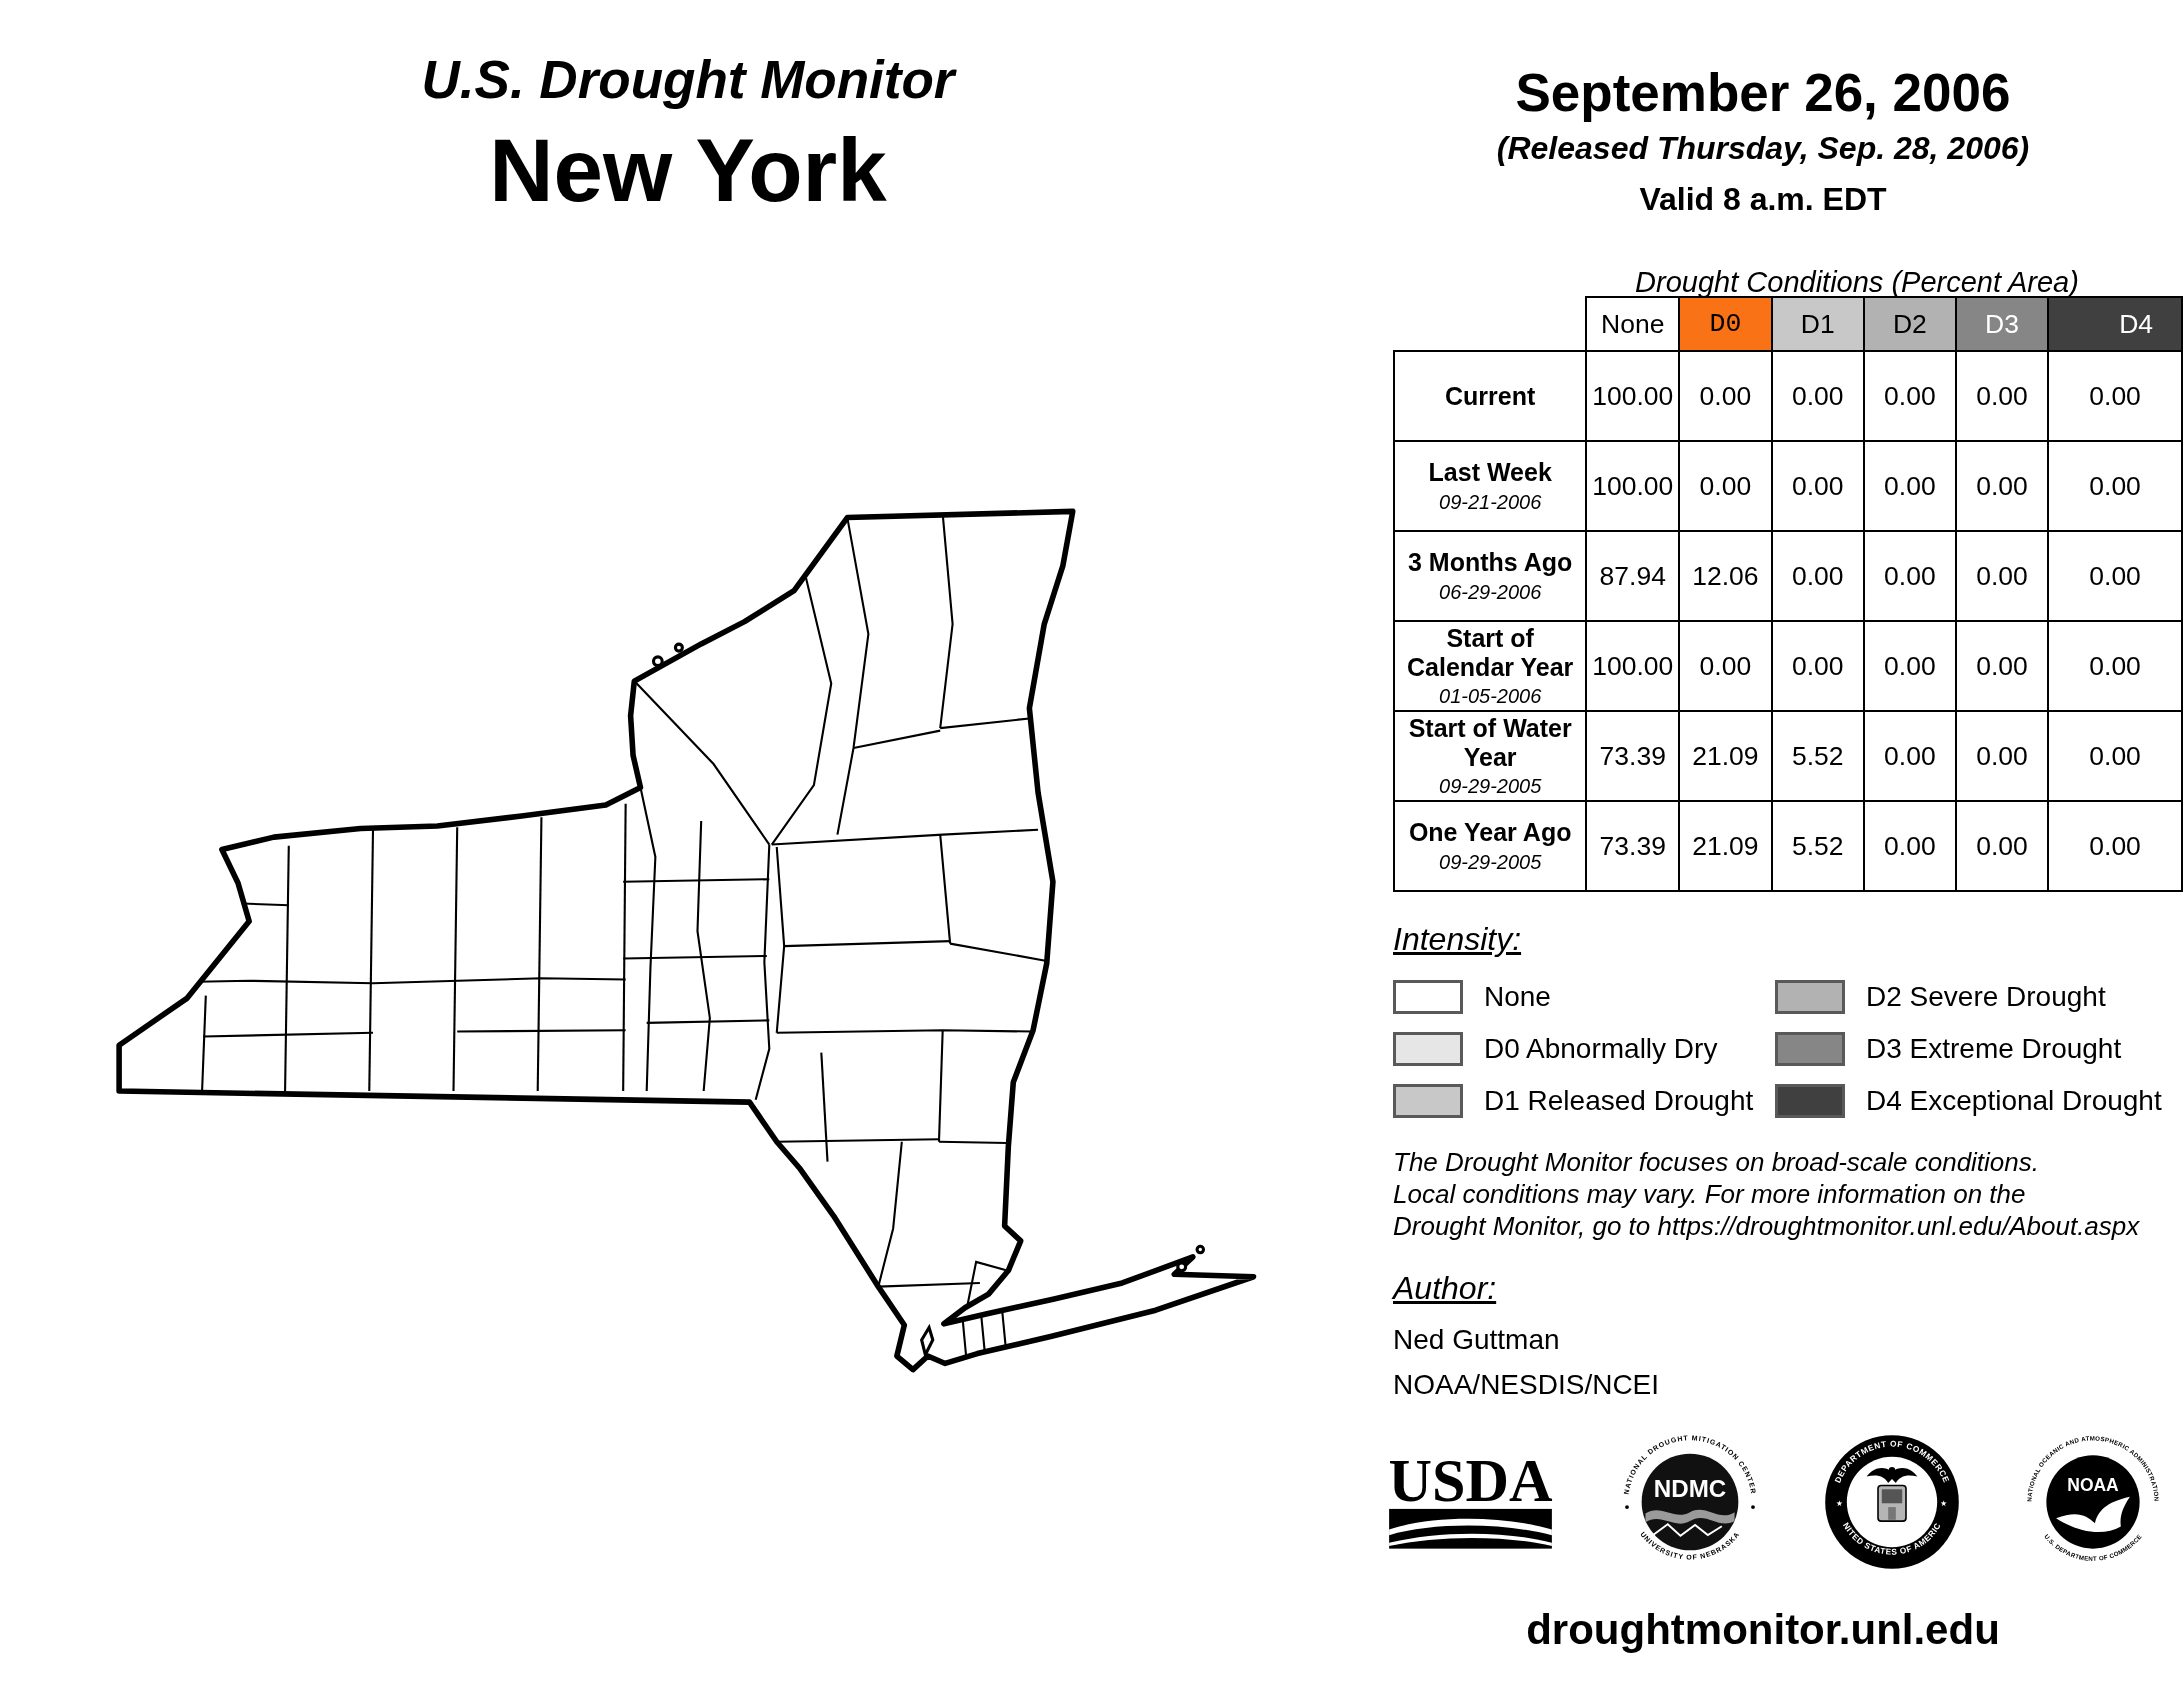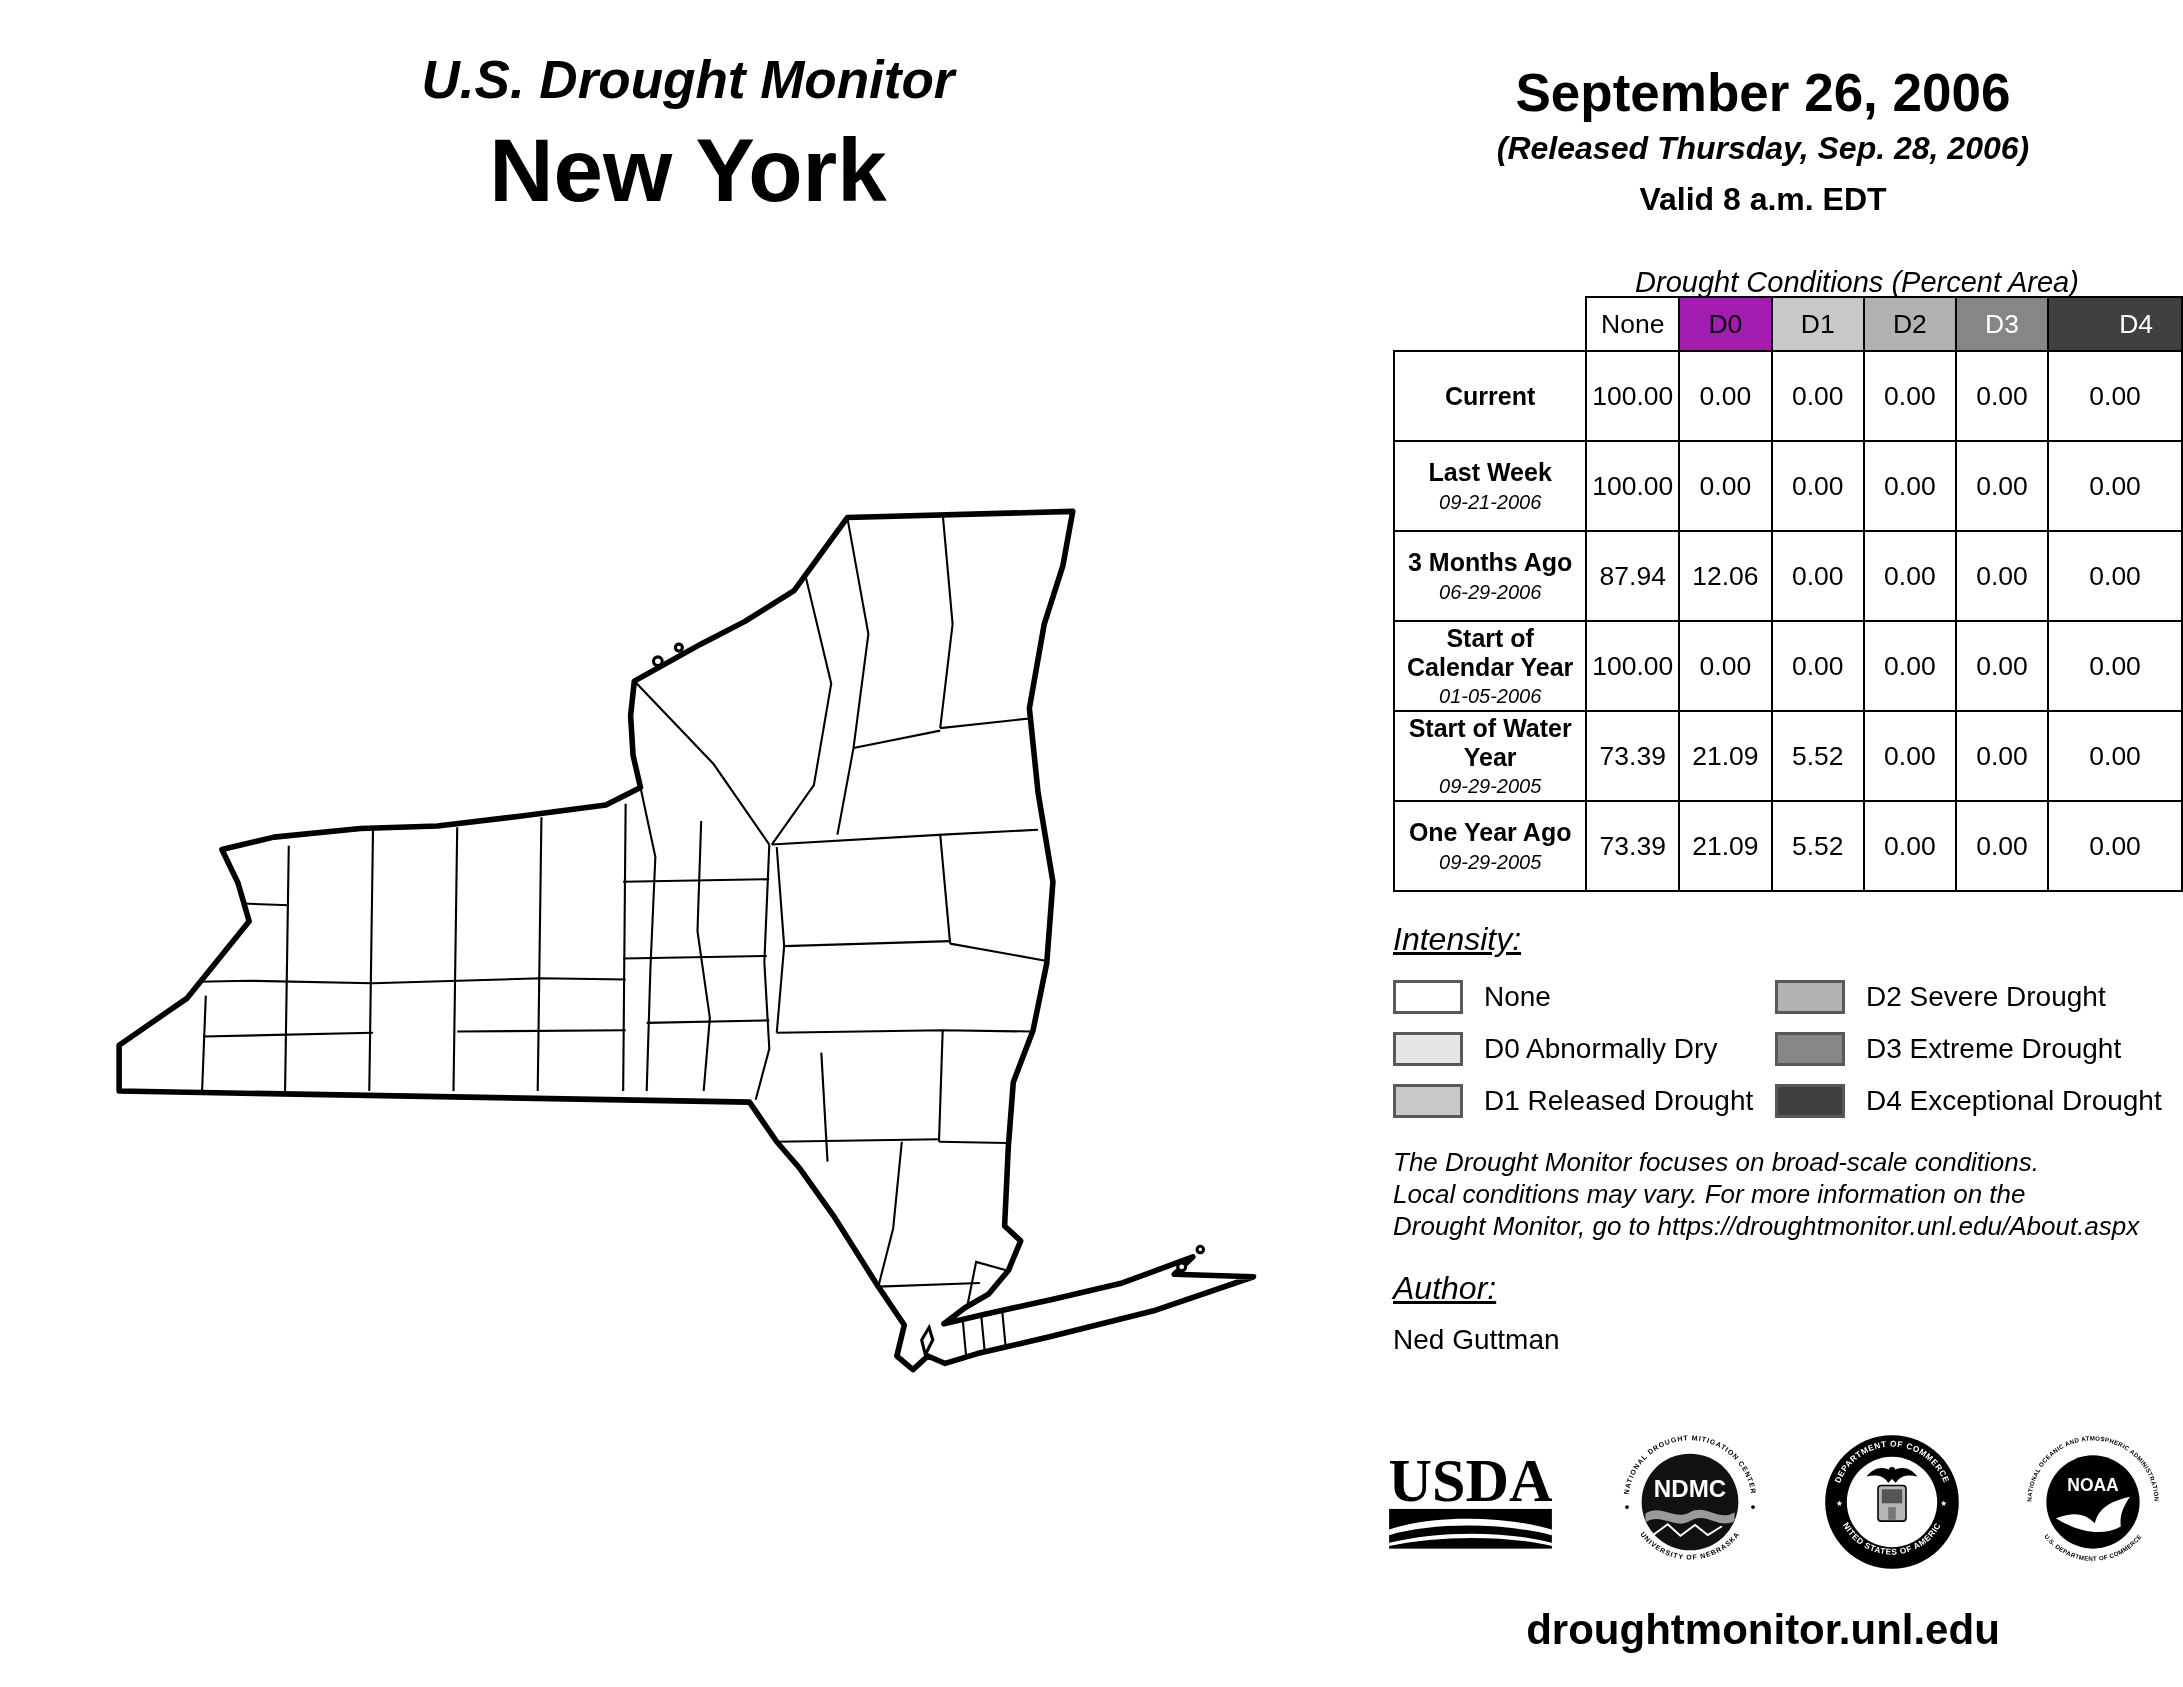--- a/index.html
+++ b/index.html
@@ -142,21 +142,21 @@
   </svg>
 </div>
 
 <div class="abs table-caption">Drought Conditions (Percent Area)</div>
 
 <table class="dm">
   <tbody>
       <tr>
     <th class="corner"></th>
     <th class="colhead" style="background-color: rgb(255, 255, 255);">None</th>
-    <th class="colhead" style="background-color: #a21caf;">D0</th>
+    <th class="colhead" style="background-color: #f97316; font-family: Liberation Mono, monospace;">D0</th>
     <th class="colhead" style="background-color: rgb(200, 200, 200);">D1</th>
     <th class="colhead" style="background-color: rgb(178, 178, 178);">D2</th>
     <th class="colhead lighttext" style="background-color: rgb(134, 134, 134);">D3</th>
     <th class="colhead lighttext" style="background-color: rgb(64, 64, 64); padding-left: 42px;">D4</th>
   </tr>
 
   <tr>
     <th class="rowhead">
       <div class="rlabel">Current</div>
 
@@ -267,20 +267,21 @@
 
 <div class="abs disclaimer">
   <div>The Drought Monitor focuses on broad-scale conditions.</div>
   <div>Local conditions may vary. For more information on the</div>
   <div>Drought Monitor, go to https://droughtmonitor.unl.edu/About.aspx</div>
 </div>
 
 <div class="abs author-block">
   <div class="author-heading">Author:</div>
   <div class="author-name">Ned Guttman</div>
+  <div class="author-org">NOAA/NESDIS/NCEI</div>
 </div>
 
 <div class="abs logo-row">
 
   <svg width="173" height="103" viewBox="0 0 270 160">
     <text x="135" y="78" text-anchor="middle" class="usda-word" font-size="94" fill="#000">USDA</text>
     <rect x="8" y="90" width="254" height="62" fill="#000"></rect>
     <path d="M 8 122 C 75 100, 185 100, 262 122 L 262 131 C 185 111, 75 111, 8 131 Z" fill="#fff"></path>
     <path d="M 8 143 C 85 124, 190 124, 262 143 L 262 148 C 190 131, 85 131, 8 148 Z" fill="#fff"></path>
   </svg>

